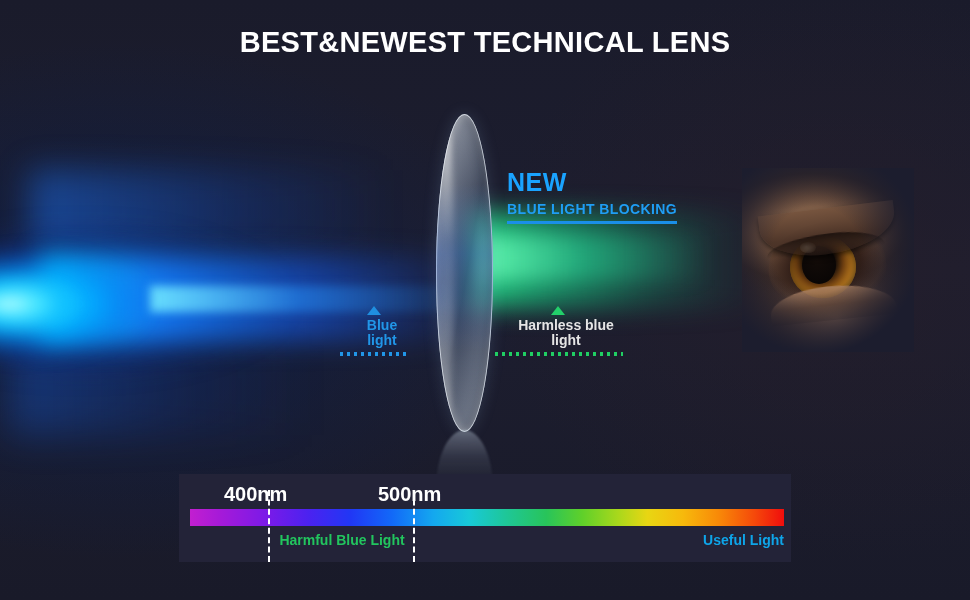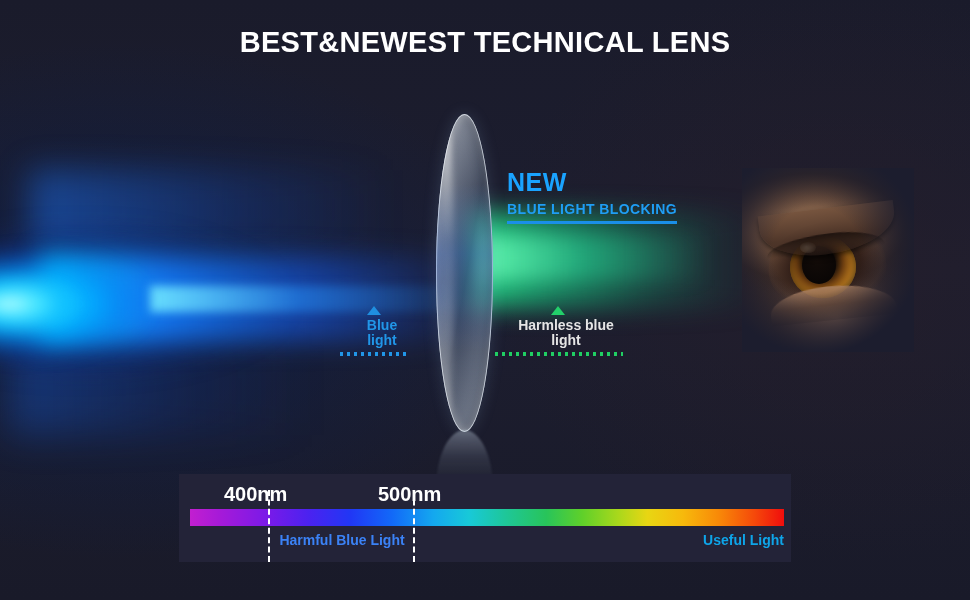--- a/index.html
+++ b/index.html
@@ -238,21 +238,21 @@
   .tick-400{left:89px;top:16px;height:72px;}
   .tick-500{left:234px;top:16px;height:72px;}
   .nm-label{
     position:absolute;font-size:20px;font-weight:bold;color:#ffffff;
   }
   .nm-400{left:45px;top:9px;}
   .nm-500{left:199px;top:9px;}
   .band-label{
     position:absolute;top:58px;font-size:14px;font-weight:bold;
   }
-  .harmful{left:91px;width:144px;text-align:center;color:#3b82f6;}
+  .harmful{left:91px;width:144px;text-align:center;color:#22c55e;}
   .useful{left:430px;width:175px;text-align:right;color:#0ea5e9;}
 </style>
 </head>
 <body>
 
 <div id="stage">
 
   <div class="bg-vignette"></div>
 
   <div>

